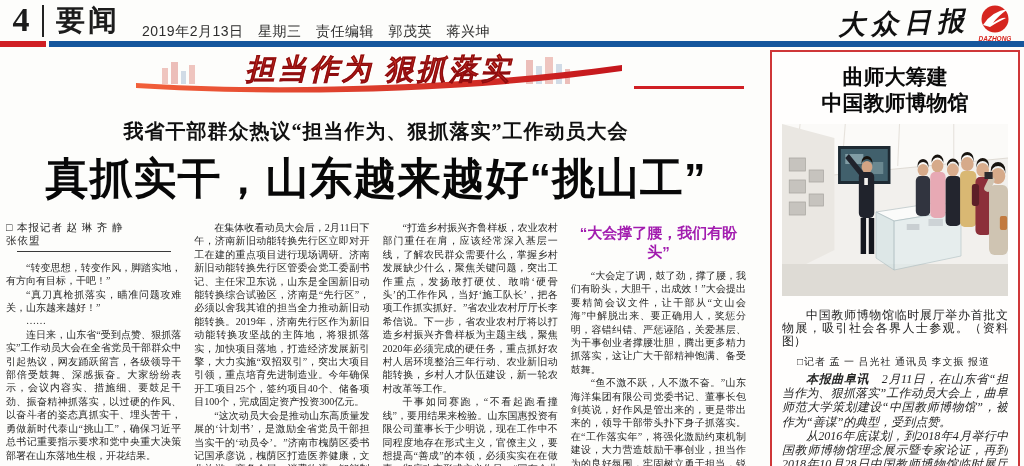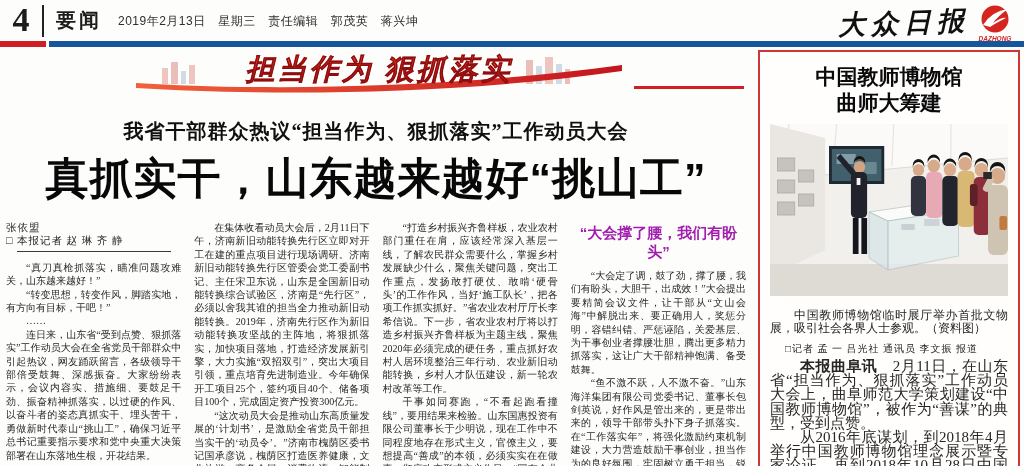--- a/index.html
+++ b/index.html
@@ -6,33 +6,33 @@
   html,body { background:#e8e8e8; }
   .page {
     position:relative; width:1024px; height:466px; overflow:hidden;
     background:#fdfdfb; color:#1c1c1c;
     font-family:"Liberation Serif","DejaVu Serif",serif;
   }
   
   .hdr { position:absolute; top:0; left:0; right:0; height:42px; display:flex; align-items:flex-start; }
   .pageno { width:42px; text-align:center; font-size:34px; line-height:40px; font-weight:bold; font-family:"Liberation Serif",serif; }
   .hdr-div { width:2px; height:32px; background:#222; margin-top:5px; }
-  .section { font-size:20px; line-height:40px; font-weight:900; letter-spacing:3px; margin-left:12px;
+  .section { font-size:29px; line-height:40px; font-weight:900; letter-spacing:3px; margin-left:12px;
              font-family:"Liberation Sans","DejaVu Sans",sans-serif; }
-  .pubinfo { margin-left:16px; padding-top:14px; font-size:12px; line-height:15px; color:#2e2e2e;
+  .pubinfo { margin-left:22px; padding-top:24px; font-size:14px; line-height:15px; color:#2e2e2e;
              font-family:"Liberation Sans","DejaVu Sans",sans-serif; letter-spacing:.5px; }
   .brand { margin-left:auto; display:flex; align-items:center; padding:2px 8px 0 0; }
   .brand-script { font-size:27px; font-weight:bold; font-style:italic; letter-spacing:6px; color:#101010;
                   font-family:"DejaVu Serif","Liberation Serif",serif; transform:rotate(-2deg); }
   .brand-logo { margin-left:4px; }
   
   .rule-red  { position:absolute; top:41px; left:0;   width:46px;  height:6px; background:#d01f24; }
   .rule-blue { position:absolute; top:41px; left:49px; right:0;    height:6px; background:#15569d; }
   
-  .content { position:absolute; top:50px; left:6px; right:4px; bottom:0; display:flex; gap:12px;justify-content:space-between; }
+  .content { position:absolute; top:50px; left:6px; right:4px; bottom:0; display:flex; gap:24px;justify-content:space-between; }
   .main { width:740px; position:relative; }
   
   .banner { width:490px; height:44px; margin-left:128px; position:relative; }
   .banner-rule { position:absolute; top:36px; right:2px; width:110px; height:3px; background:#d01f24; }
   .kicker { text-align:center; font-size:20px; letter-spacing:1px; margin-top:24px; color:#101010; }
   .headline { text-align:center; font-size:43px; font-weight:900; letter-spacing:1px; margin-top:5px;
               font-family:"Liberation Sans","DejaVu Sans",sans-serif; color:#080808; }
   
   .columns { display:flex; gap:13px; margin-top:13px; height:276px; overflow:hidden; }
   .col { flex:1; overflow:hidden; font-size:10px; line-height:13.4px; color:#262626; }
@@ -44,21 +44,21 @@
   .subhead-block { margin:9px 0 7px; }
   .col4-subhead { margin:2px 0 8px; font-size:15px; }
   
   .sidebar { flex:1; border:2px solid #cf3638; background:#fffefd; height:520px; padding:8px 10px 0; }
   .sb-title { text-align:center; font-weight:bold; font-size:21px; line-height:26px; margin:4px 0 8px; color:#0a0a0a; }
   .sb-photo { display:block; width:100%; height:172px; }
   .sb-caption { font-size:12px; line-height:13px; text-indent:2em; text-align:justify; margin-top:13px; color:#1f1f1f;
                 }
   .sb-byline { font-size:10px; margin-top:7px; text-indent:1.5em; letter-spacing:1px; }
   .sb-body { margin-top:3px; overflow:hidden; height:118px; }
-  .sb-body p { font-size:15px; line-height:14.2px; text-indent:2em; text-align:justify; color:#262626; }
+  .sb-body p { font-size:12px; line-height:14.2px; text-indent:2em; text-align:justify; color:#262626;font-style:italic; }
   .sb-body .lead { font-weight:bold; font-family:"Liberation Sans",sans-serif; }
 </style>
 </head>
 <body>
 
 <div class="page">
 
   <header class="hdr">
     <div class="pageno">4</div>
     <div class="hdr-div"></div>
@@ -110,25 +110,25 @@
           <text x="245" y="29" text-anchor="middle" font-size="29" font-weight="bold" font-style="italic" letter-spacing="3" fill="url(#gred)" stroke="#8f0d0f" stroke-width="0.5" font-family="Liberation Sans, sans-serif">担当作为 狠抓落实</text>
         </svg>
       </div>
       <div class="banner-rule"></div>
 
       <h3 class="kicker">我省干部群众热议“担当作为、狠抓落实”工作动员大会</h3>
       <h1 class="headline">真抓实干，山东越来越好“挑山工”</h1>
 
       <div class="columns">
         <div class="col">
+          <p class="byline">□ 本报记者  赵 琳  齐 静</p>
           <p class="byline">张依盟</p>
-          <p class="byline">□ 本报记者  赵 琳  齐 静</p>
           <div class="byline-rule"></div>
+          <p>“转变思想，转变作风，脚踏实地，有方向有目标，干吧！”</p>
           <p>“真刀真枪抓落实，瞄准问题攻难关，山东越来越好！”</p>
-          <p>“转变思想，转变作风，脚踏实地，有方向有目标，干吧！”</p>
           <p>……</p>
           <p>连日来，山东省“受到点赞、狠抓落实”工作动员大会在全省党员干部群众中引起热议，网友踊跃留言，各级领导干部倍受鼓舞、深感振奋。大家纷纷表示，会议内容实、措施细、要鼓足干劲、振奋精神抓落实，以过硬的作风、以奋斗者的姿态真抓实干、埋头苦干，勇做新时代泰山“挑山工”，确保习近平总书记重要指示要求和党中央重大决策部署在山东落地生根，开花结果。</p>
           <div class="subhead-block">
             <div class="subhead">大会激励人心</div>
 
           </div>
 
         </div>
 
         <div class="col">
@@ -147,22 +147,22 @@
           <div class="subhead col4-subhead">“大会撑了腰，我们有盼头”</div>
           <p>“大会定了调，鼓了劲，撑了腰，我们有盼头，大胆干，出成效！”大会提出要精简会议文件，让干部从“文山会海”中解脱出来、要正确用人，奖惩分明，容错纠错、严惩诬陷，关爱基层、为干事创业者撑腰壮胆，腾出更多精力抓落实，这让广大干部精神饱满、备受鼓舞。</p>
           <p>“鱼不激不跃，人不激不奋。”山东海洋集团有限公司党委书记、董事长包剑英说，好作风是管出来的，更是带出来的，领导干部带头扑下身子抓落实。在“工作落实年”，将强化激励约束机制建设，大力营造鼓励干事创业，担当作为的良好氛围，牢固树立勇于担当，锐意进取的优良作风，全面落实各项改革发展任务，在海洋强省建设中作出扎实贡献。</p>
 
         </div>
       </div>
     </main>
 
     <aside class="sidebar">
       <div class="sb-title">
+        <div>曲师大筹建</div>
         <div>中国教师博物馆</div>
-        <div>曲师大筹建</div>
       </div>
 
       <svg class="sb-photo" viewBox="0 0 250 172" preserveAspectRatio="none">
 
         <rect width="250" height="172" fill="#f2f0ed"></rect>
         <polygon points="0,0 250,0 250,34 0,56" fill="#fbfaf8"></polygon>
         <path d="M0 56 L250 34" stroke="#ddd9d3" stroke-width="1" fill="none"></path>
         <path d="M20 0 L14 52 M70 0 L66 46 M130 0 L128 42 M190 0 L190 38" stroke="#e6e2dc" stroke-width="1.2" fill="none"></path>
         <polygon points="0,0 58,14 58,126 0,152" fill="#eae7e2"></polygon>
         <rect y="140" width="250" height="32" fill="#dedbd5"></rect>

